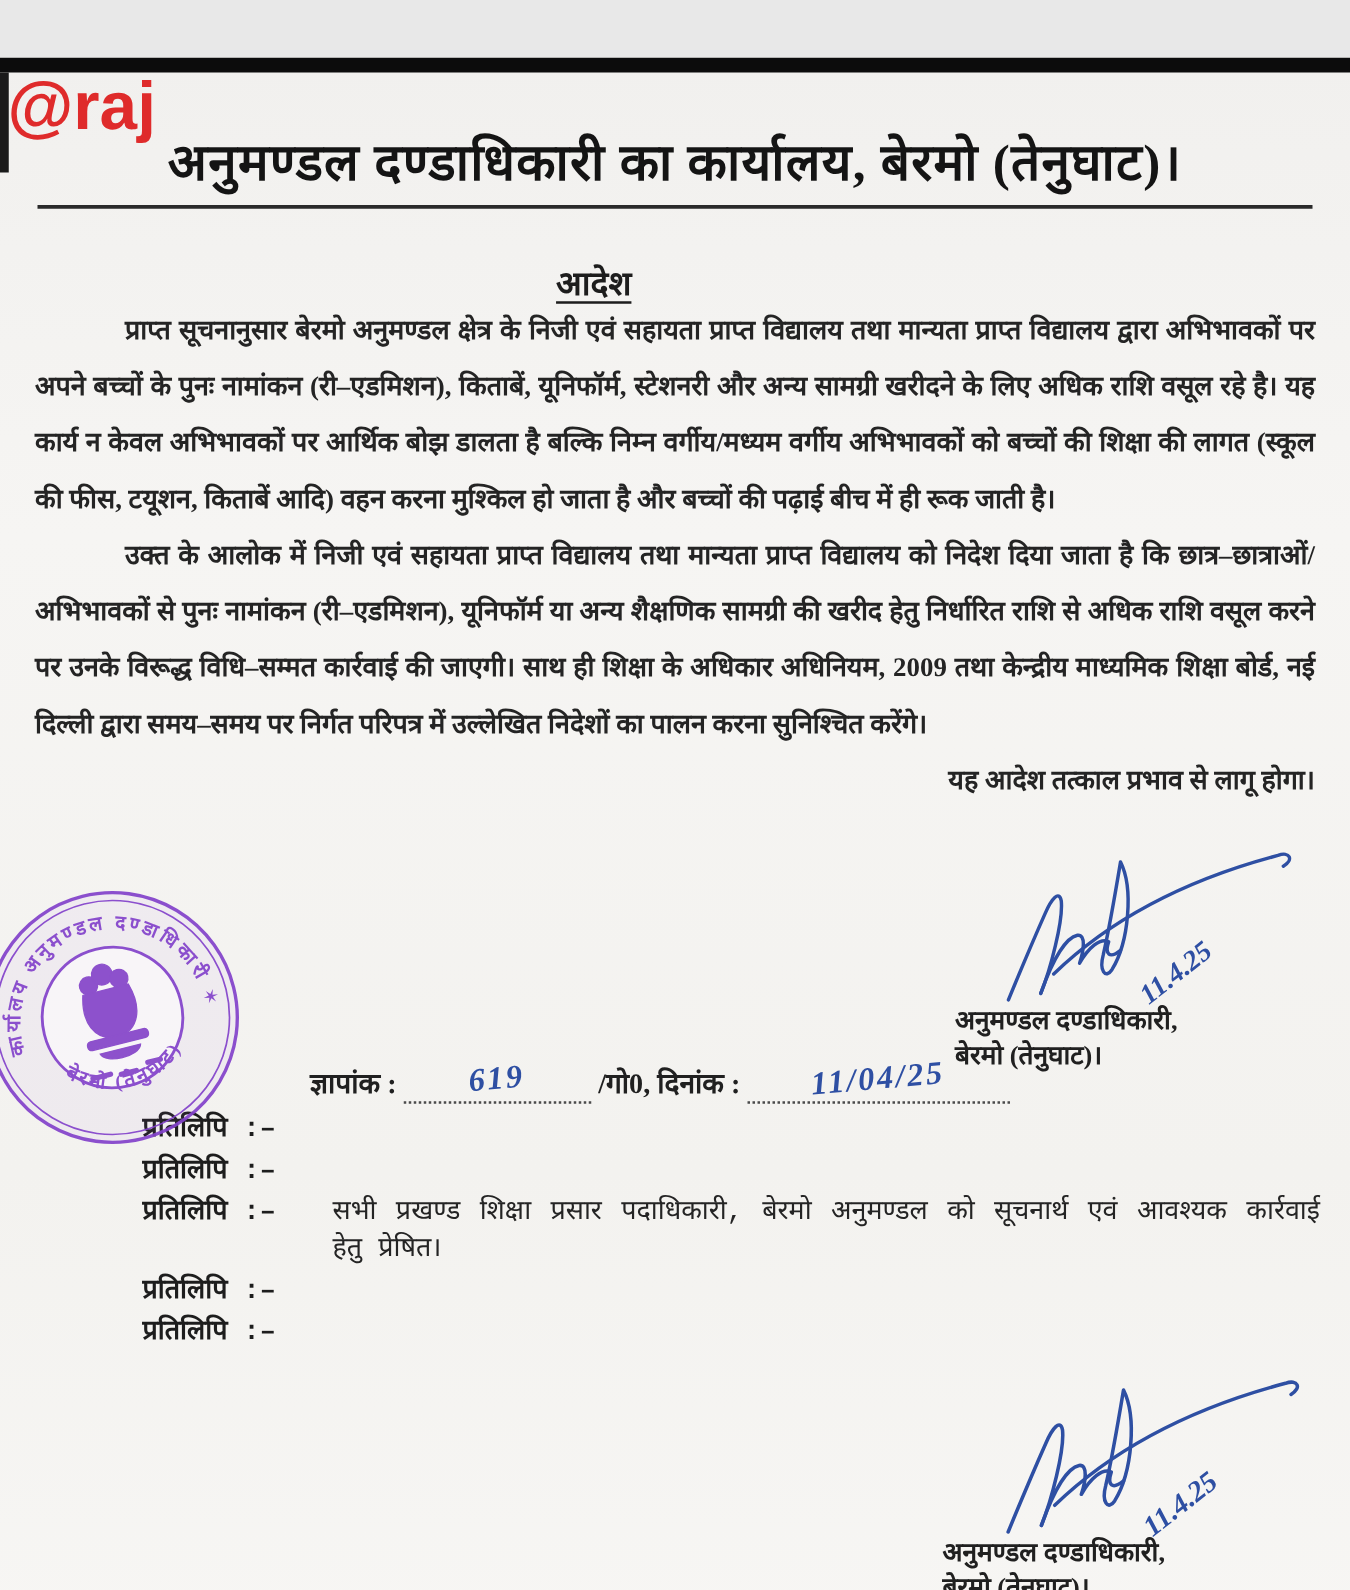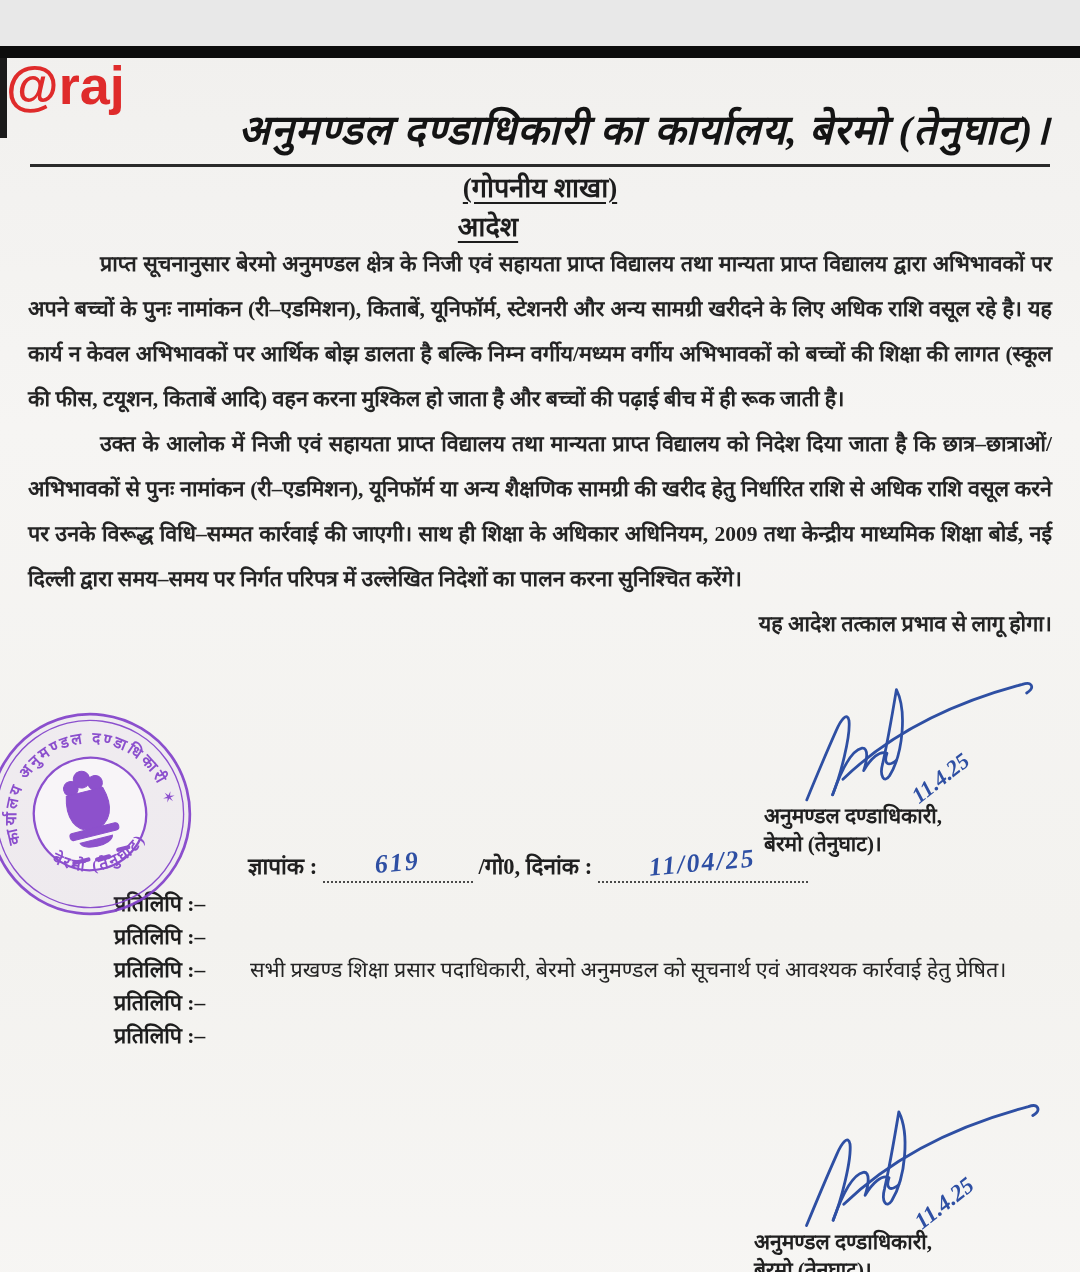--- a/index.html
+++ b/index.html
@@ -8,31 +8,31 @@
     background:linear-gradient(180deg,#f1f0ee 0%,#f6f5f3 30%,#f3f2ef 70%,#f7f6f4 100%);
     font-family:"Liberation Serif","DejaVu Sans",serif;color:#1d1d1d;margin-top:46px;
   }
   .top-bar{position:absolute;top:0;left:0;width:1080px;height:12px;background:#0c0c0c;}
   .left-notch{position:absolute;top:12px;left:0;width:7px;height:80px;background:#1a1a1a;}
   .watermark{
     position:absolute;top:12px;left:6px;font-family:"Liberation Sans",sans-serif;
     font-size:54px;font-weight:700;color:#df2b2b;z-index:6;line-height:1;
   }
   .title{
-    position:absolute;top:54px;left:30px;width:1020px;text-align:right;
+    position:absolute;top:54px;left:30px;width:1020px;text-align:center;
     font-size:41px;font-weight:800;letter-spacing:1px;color:#141414;
-    padding-bottom:8px;border-bottom:3px solid #2a2a2a;z-index:2;font-style:italic;
+    padding-bottom:8px;border-bottom:3px solid #2a2a2a;z-index:2;
   }
   .branch{
     position:absolute;top:122px;left:0;width:1080px;text-align:center;
     font-size:27px;font-weight:700;z-index:2;
   }
   .branch span,.order span{text-decoration:underline;text-underline-offset:5px;}
   .order{
-    position:absolute;top:161px;left:16px;width:944px;text-align:center;
+    position:absolute;top:161px;left:3px;width:944px;text-align:center;
     font-size:27px;font-weight:700;z-index:2;
   }
   .body-text{position:absolute;top:196px;left:28px;width:1024px;z-index:1;}
   .para{
     margin:0;font-size:21.5px;line-height:45px;text-align:justify;
     text-indent:72px;color:#242424;font-weight:700;
   }
   .para.effect{text-align:right;}
   .sig{position:absolute;z-index:3;}
   .sig svg{display:block;}
@@ -50,21 +50,21 @@
   }
   .dotfill{
     display:inline-block;border-bottom:2.5px dotted #4a4a4a;text-align:center;
     font-family:"Liberation Serif",serif;
   }
   .hand{
     color:#2e4fa3;font-style:italic;font-weight:700;font-size:26px;
     display:inline-block;transform:rotate(-5deg) translateY(-3px);letter-spacing:2px;
   }
   .copies{position:absolute;top:843px;left:114px;width:942px;z-index:1;}
-  .copy-row{display:grid;grid-template-columns:136px 1fr;margin-bottom:3px;}
+  .copy-row{display:grid;grid-template-columns:136px 1fr;column-gap:16px;margin-bottom:3px;font-family:Liberation Mono, monospace;}
   .copy-label{font-size:21.5px;font-weight:700;white-space:nowrap;line-height:30px;}
   .copy-text{font-size:21.5px;font-weight:500;line-height:30px;text-align:justify;color:#242424;}
   .stamp{
     position:absolute;left:-14px;top:664px;width:208px;height:208px;
     transform:rotate(-14deg);z-index:4;opacity:.92;
   }
   .stamp-ring-text{
     font-family:"Liberation Serif","DejaVu Sans",serif;font-size:15px;
     font-weight:700;fill:#8342cb;letter-spacing:2.5px;
   }
@@ -74,23 +74,20 @@
 
 <div class="page">
 
   <div class="top-bar"></div>
   <div class="left-notch"></div>
 
   <div class="watermark">@raj</div>
 
   <div class="title">अनुमण्डल दण्डाधिकारी का कार्यालय, बेरमो (तेनुघाट)।</div>
 
-  <div class="branch">
-    <span>(गोपनीय शाखा)</span>
-  </div>
 
   <div class="order">
     <span>आदेश</span>
   </div>
 
   <div class="body-text">
     <p class="para">प्राप्त सूचनानुसार बेरमो अनुमण्डल क्षेत्र के निजी एवं सहायता प्राप्त विद्यालय तथा मान्यता प्राप्त विद्यालय द्वारा अभिभावकों पर अपने बच्चों के पुनः नामांकन (री–एडमिशन), किताबें, यूनिफॉर्म, स्टेशनरी और अन्य सामग्री खरीदने के लिए अधिक राशि वसूल रहे है। यह कार्य न केवल अभिभावकों पर आर्थिक बोझ डालता है बल्कि निम्न वर्गीय/मध्यम वर्गीय अभिभावकों को बच्चों की शिक्षा की लागत (स्कूल की फीस, टयूशन, किताबें आदि) वहन करना मुश्किल हो जाता है और बच्चों की पढ़ाई बीच में ही रूक जाती है।</p>
     <p class="para">उक्त के आलोक में निजी एवं सहायता प्राप्त विद्यालय तथा मान्यता प्राप्त विद्यालय को निदेश दिया जाता है कि छात्र–छात्राओं/अभिभावकों से पुनः नामांकन (री–एडमिशन), यूनिफॉर्म या अन्य शैक्षणिक सामग्री की खरीद हेतु निर्धारित राशि से अधिक राशि वसूल करने पर उनके विरूद्ध विधि–सम्मत कार्रवाई की जाएगी। साथ ही शिक्षा के अधिकार अधिनियम, 2009 तथा केन्द्रीय माध्यमिक शिक्षा बोर्ड, नई दिल्ली द्वारा समय–समय पर निर्गत परिपत्र में उल्लेखित निदेशों का पालन करना सुनिश्चित करेंगे।</p>
     <p class="para effect">यह आदेश तत्काल प्रभाव से लागू होगा।</p>
   </div>

